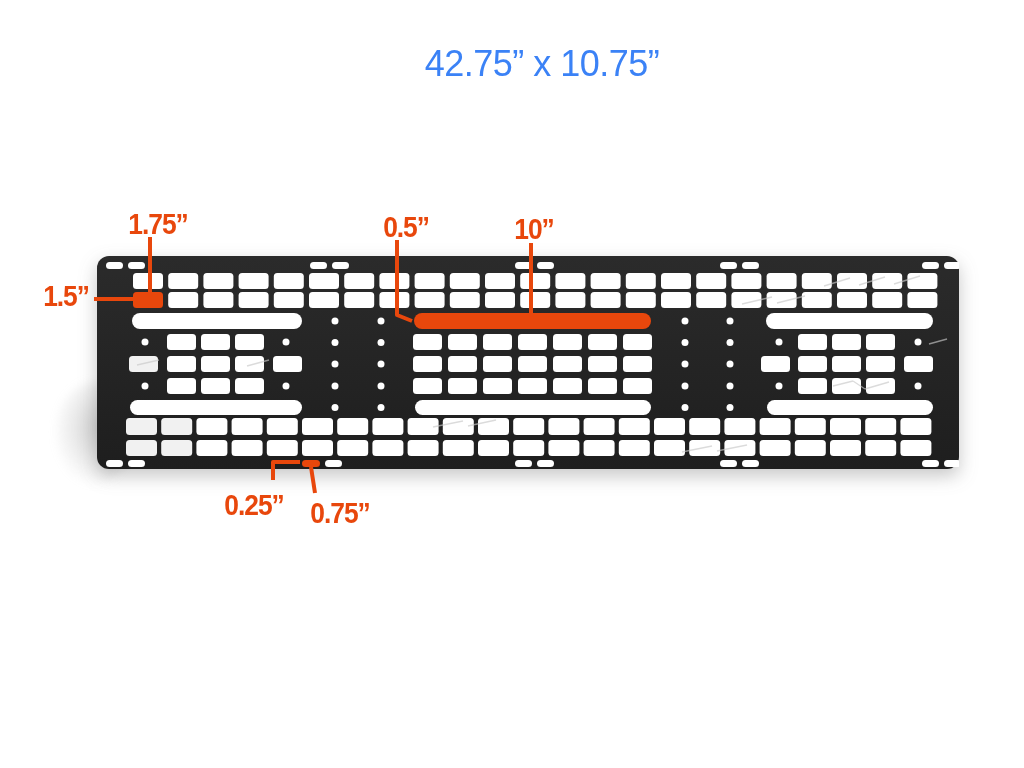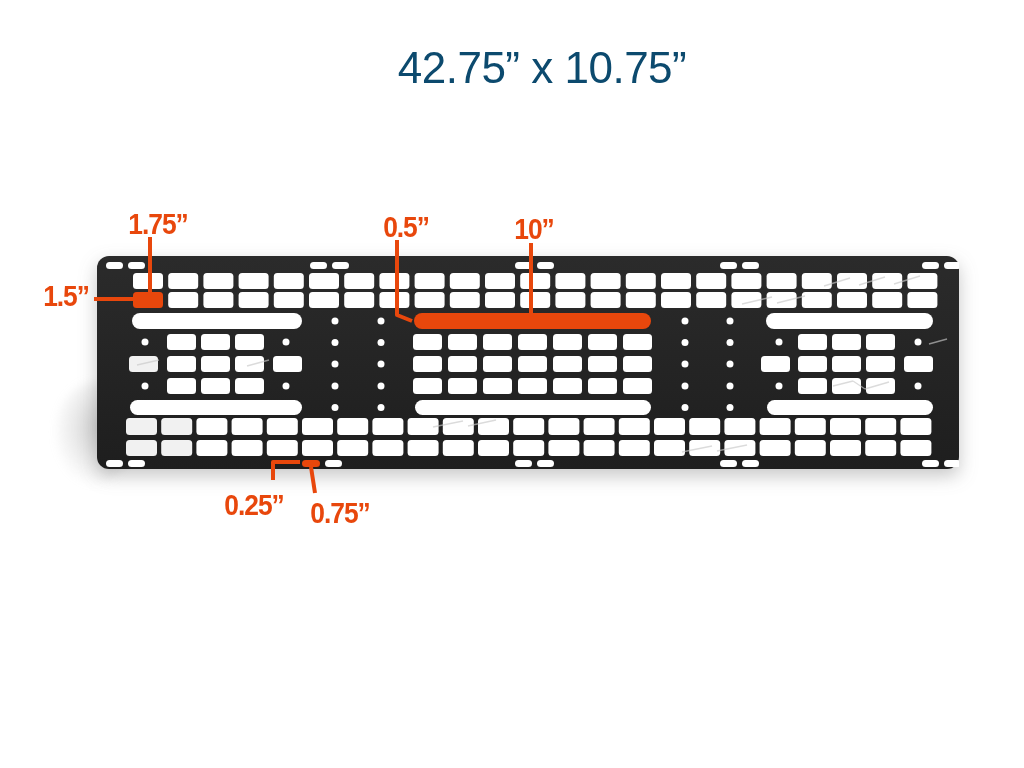--- a/index.html
+++ b/index.html
@@ -2,21 +2,21 @@
 <html style="--accent: #E8470C;"><head>
 <meta charset="utf-8">
 <style>
   html,body{margin:0;padding:0;background:#ffffff;}
   .stage{
     position:relative;width:1024px;height:768px;background:#ffffff;overflow:hidden;
     font-family:"Liberation Sans",sans-serif;
   }
   .title{
     position:absolute;left:542px;top:44px;transform:translateX(-50%);
-    font-size:44px;line-height:1.1;letter-spacing:-0.5px;color:#0c4a6e;white-space:nowrap;
+    font-size:36px;line-height:1.1;letter-spacing:-0.5px;color:#3b82f6;white-space:nowrap;
   }
   .blob{
     position:absolute;left:56px;top:382px;width:76px;height:102px;border-radius:50%;
     background:radial-gradient(ellipse at 62% 45%, rgba(120,120,120,.38), rgba(170,170,170,.16) 55%, rgba(255,255,255,0) 78%);
     filter:blur(4px);z-index:0;
   }
   #panel-svg{
     position:absolute;left:97px;top:256px;width:862px;height:213px;z-index:1;
     filter:drop-shadow(0 7px 9px rgba(70,70,70,.30));
   }

